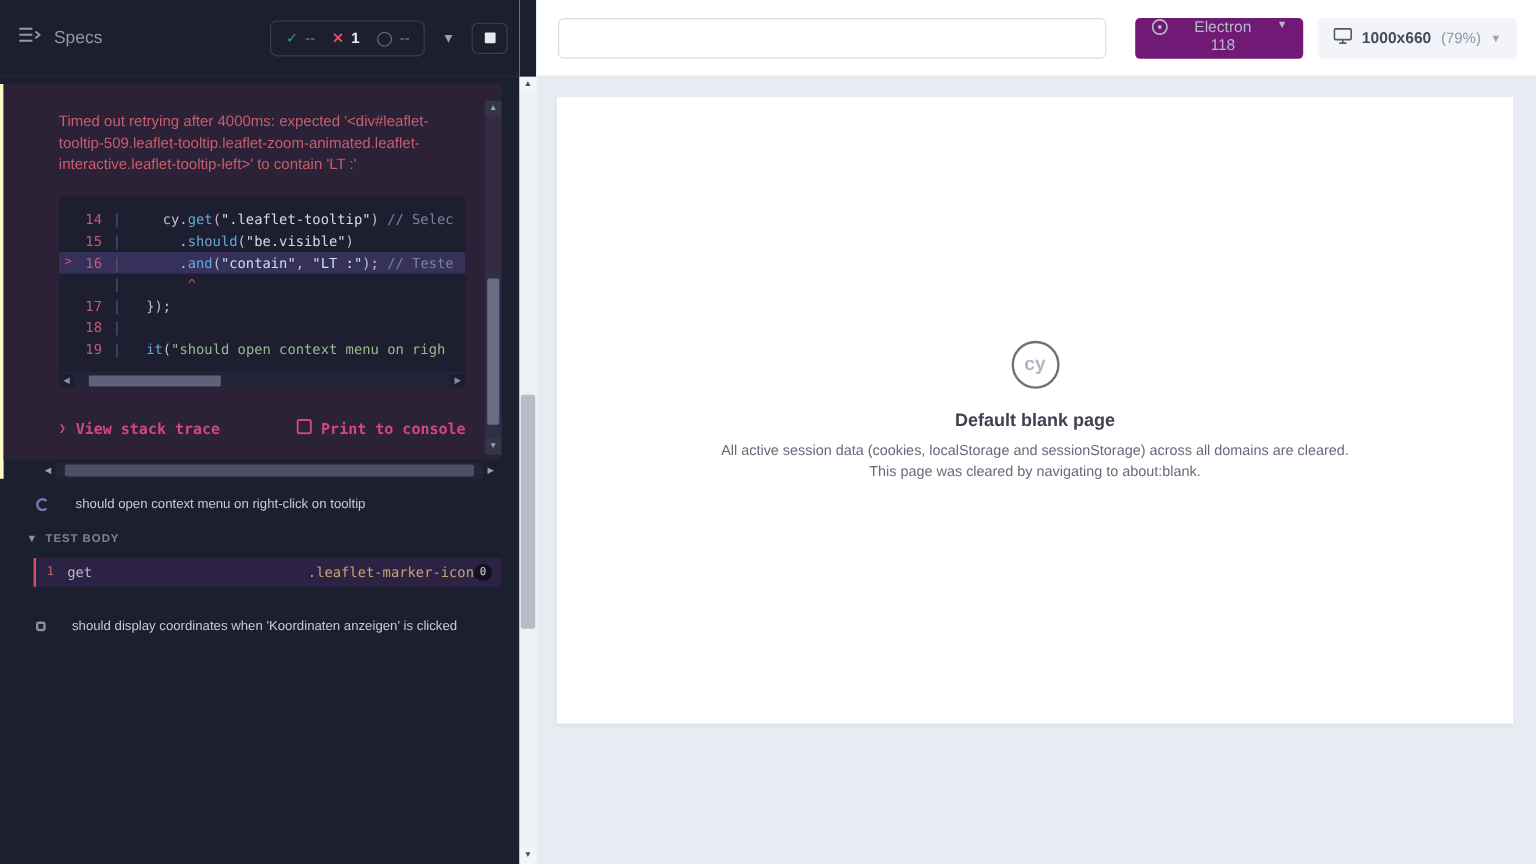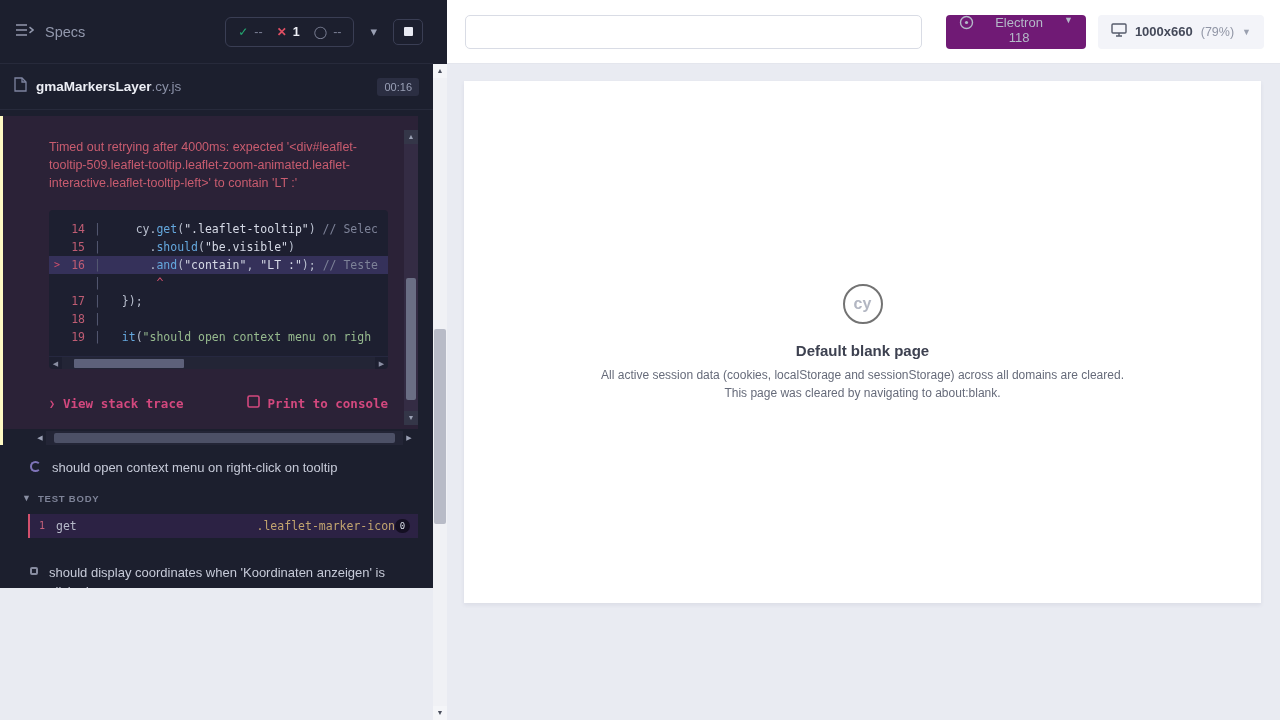--- a/index.html
+++ b/index.html
@@ -6,21 +6,21 @@
   html,body { margin:0; padding:0; }
   body {
     width:1280px; height:720px; overflow:hidden;
     font-family:"Liberation Sans", sans-serif;
     background:#e9ebf2;
   }
   .app { display:flex; width:1280px; height:720px; }
 
   
   .reporter {
-    width:433px; min-width:433px; height:588px;
+    width:433px; min-width:433px; height:720px;
     background:#1c1f2e; color:#c6cad8;
     display:flex; flex-direction:column; overflow:hidden;
   }
   .rep-header {
     height:64px; min-height:64px; display:flex; align-items:center;
     justify-content:space-between; padding:0 10px 0 16px;
     border-bottom:1px solid #272a3b;
   }
   .rep-left { display:flex; align-items:center; gap:11px; color:#9298ad; }
   .specs-label { font-size:14.5px; }
@@ -97,22 +97,22 @@
   .vs-btn { height:14px; color:#9aa0b4; font-size:7px; text-align:center; line-height:14px; background:#343648; cursor:pointer; }
   .vs-track { flex:1; position:relative; background:#342c44; }
   .vs-thumb { position:absolute; left:2px; right:2px; top:50%; height:46%; background:#6a6e84; border-radius:2px; cursor:pointer; }
 
   .outer-hscroll { height:14px; margin:2px 18px 0 31px; display:flex; align-items:center; }
   .oh-arrow { width:12px; color:#9aa0b4; font-size:7px; text-align:center; cursor:pointer; }
   .oh-track { flex:1; height:14px; background:#232536; position:relative; }
   .oh-thumb { position:absolute; top:2px; left:8px; right:8px; height:10px; background:#4c5066; border-radius:2px; cursor:pointer; }
 
   .test-row {
-    display:flex; gap:11px; padding:14px 16px 10px 30px;
-    font-size:13px; color:#c6cad8; line-height:1.45; align-items:flex-start; cursor:pointer;
+    display:flex; gap:22px; padding:14px 16px 10px 30px;
+    font-size:11px; color:#c6cad8; line-height:1.45; align-items:flex-start; cursor:pointer;
   }
   .spinner {
     width:11px; height:11px; min-width:11px; margin-top:2px;
     border:2px solid #7f74b8; border-right-color:transparent; border-radius:50%;
   }
   .queued-box { width:8px; height:8px; min-width:8px; border:2px solid #878ca0; border-radius:2px; margin-top:3px; }
 
   .testbody-row { display:flex; align-items:center; gap:7px; padding:5px 16px 8px 22px; color:#7e8398; cursor:pointer; }
   .tb-chev { font-size:9px; color:#8a8fa3; }
   .tb-label { font-size:9.5px; letter-spacing:0.8px; font-weight:bold; }
@@ -215,30 +215,20 @@
         </div>
         <button class="hdr-btn">
           <span class="chev-lg">▾</span>
         </button>
         <button class="stop-btn">
           <span class="stop-square"></span>
         </button>
       </div>
     </header>
 
-    <div class="spec-row">
-      <span>
-        <svg width="13" height="15" viewBox="0 0 13 15" fill="none">
-          <path d="M1 1h7l4 4v9H1z" stroke="#7e84a0" stroke-width="1.3"></path>
-          <path d="M8 1v4h4" stroke="#7e84a0" stroke-width="1.3"></path>
-        </svg>
-      </span>
-      <span class="spec-name"><span>gmaMarkersLayer</span><span class="spec-ext">.cy.js</span></span>
-      <span class="spec-duration">00:16</span>
-    </div>
 
     <div class="rep-body">
 
       <div class="failed-block">
         <section class="error-region">
           <p class="err-msg">Timed out retrying after 4000ms: expected '&lt;div#leaflet-tooltip-509.leaflet-tooltip.leaflet-zoom-animated.leaflet-interactive.leaflet-tooltip-left&gt;' to contain 'LT :'</p>
 
           <div class="code-frame">
 
             <div class="cf-code">

